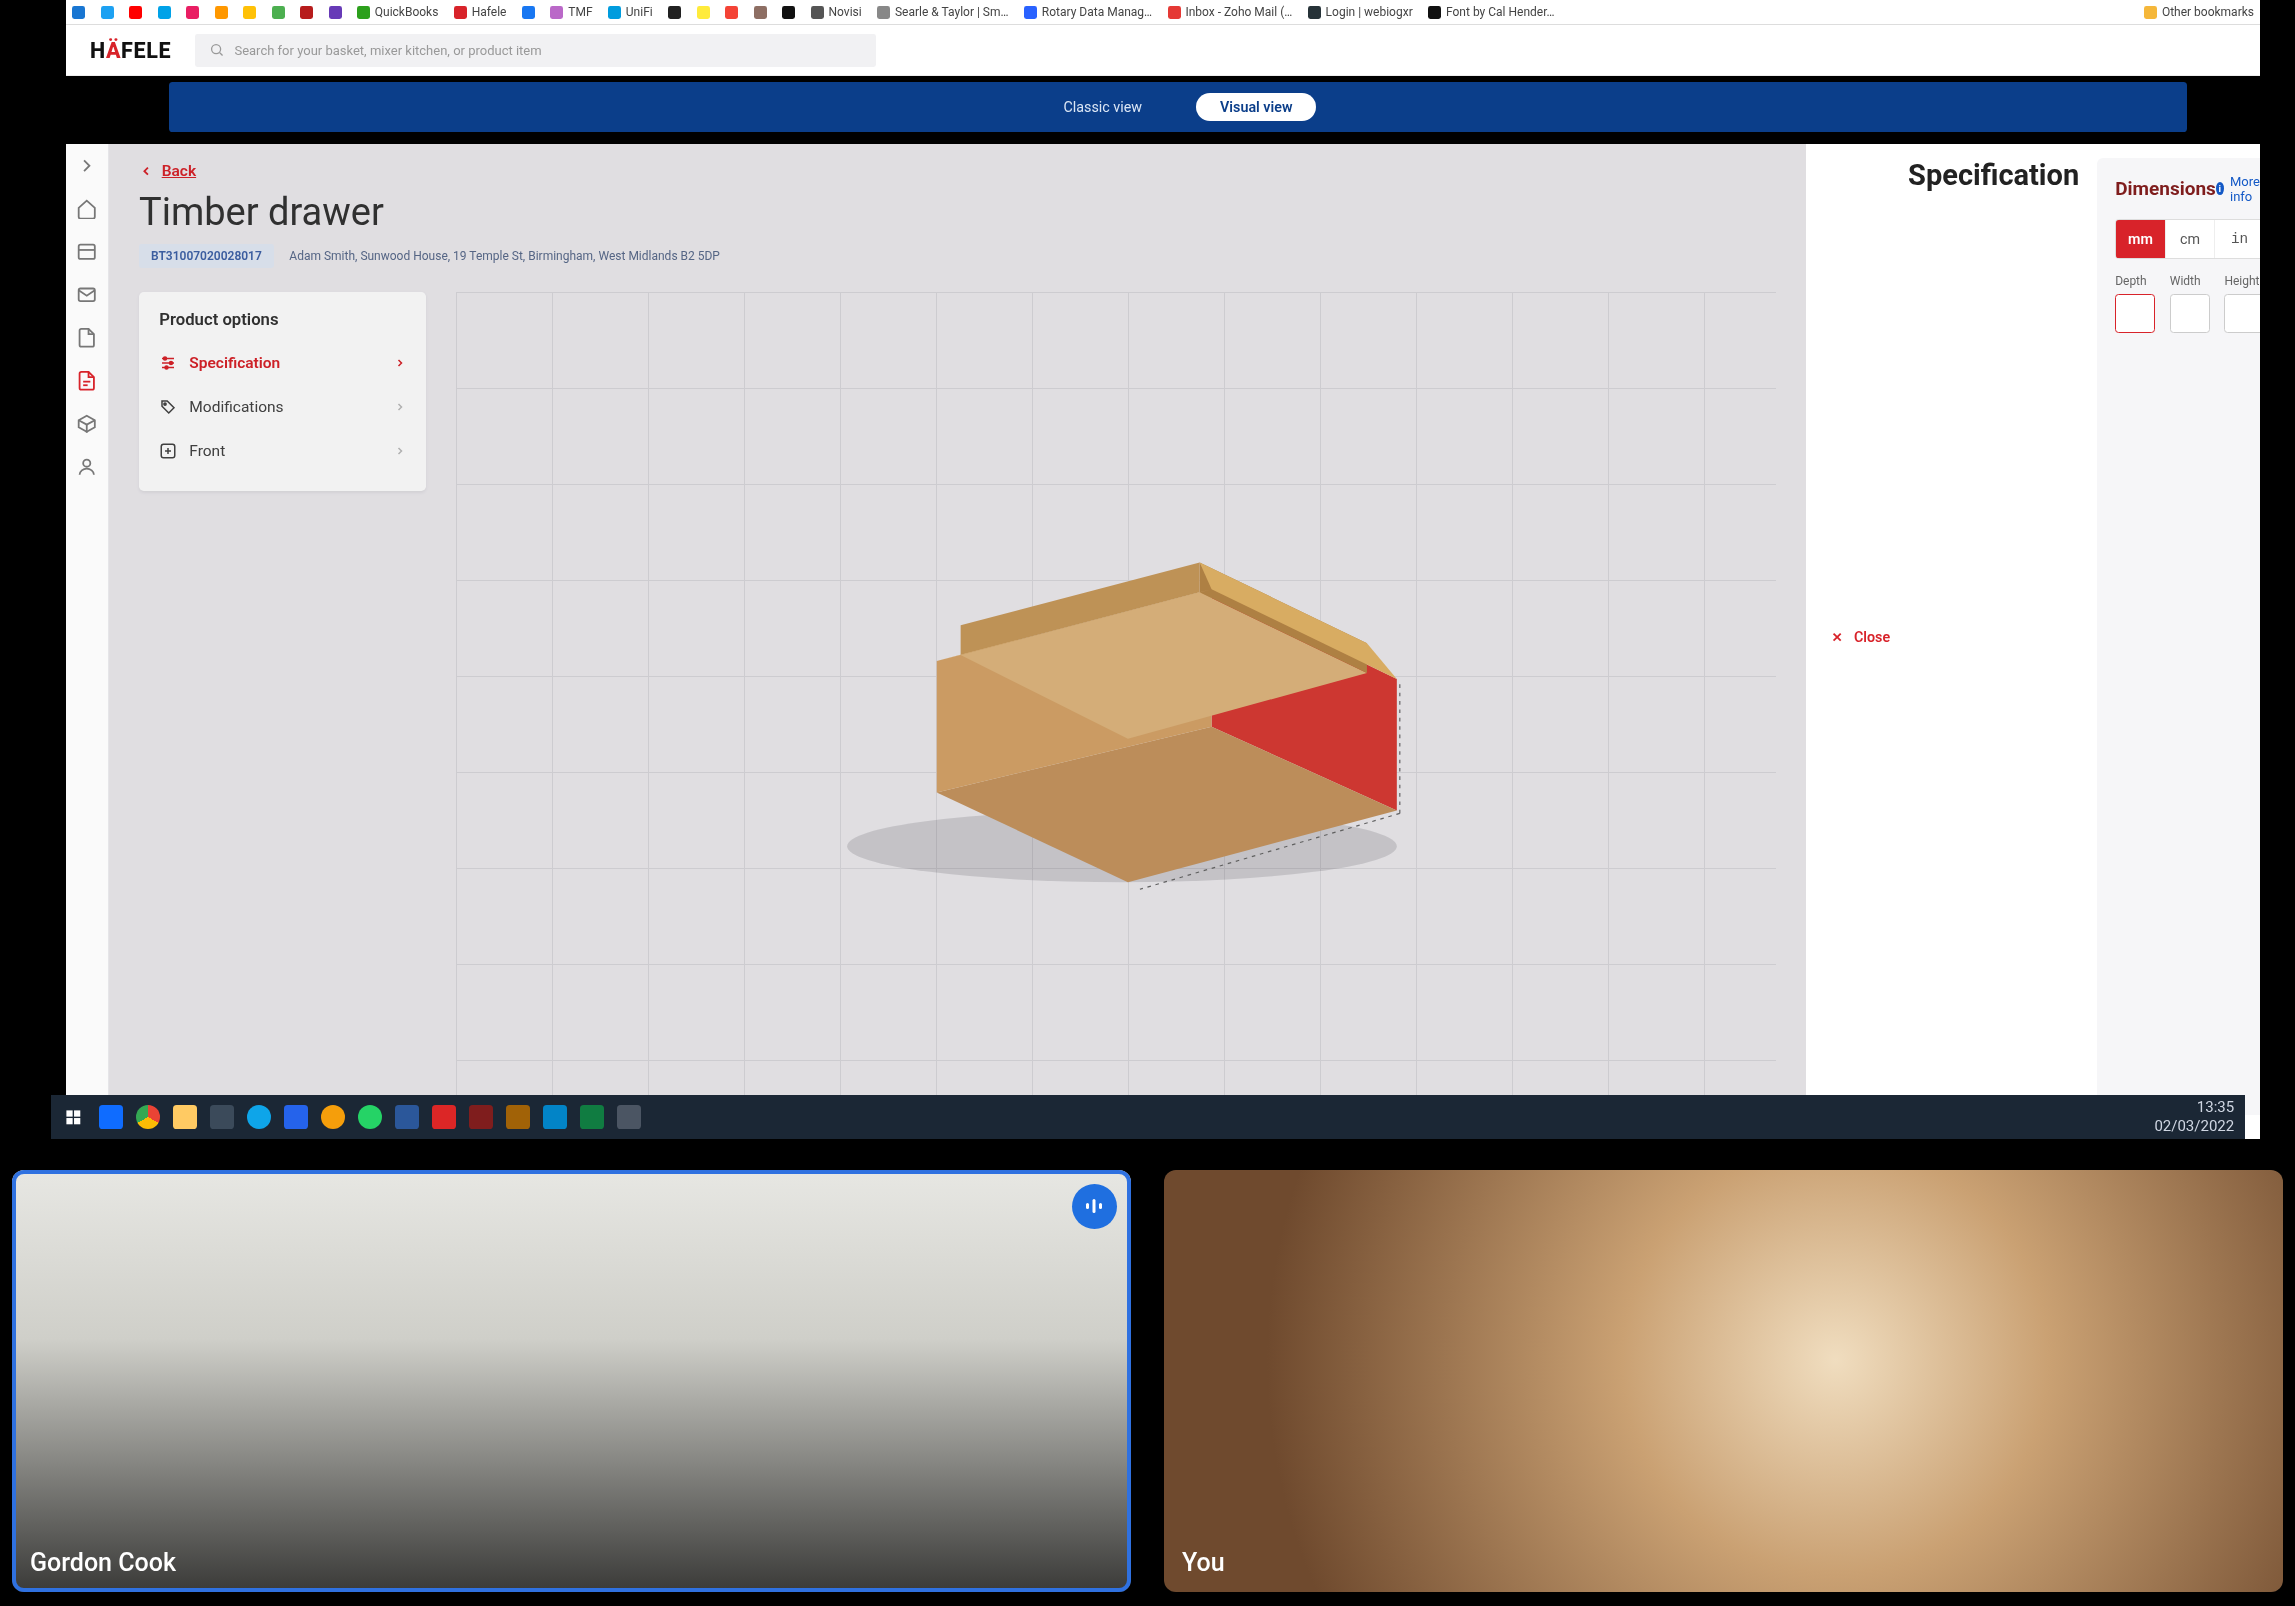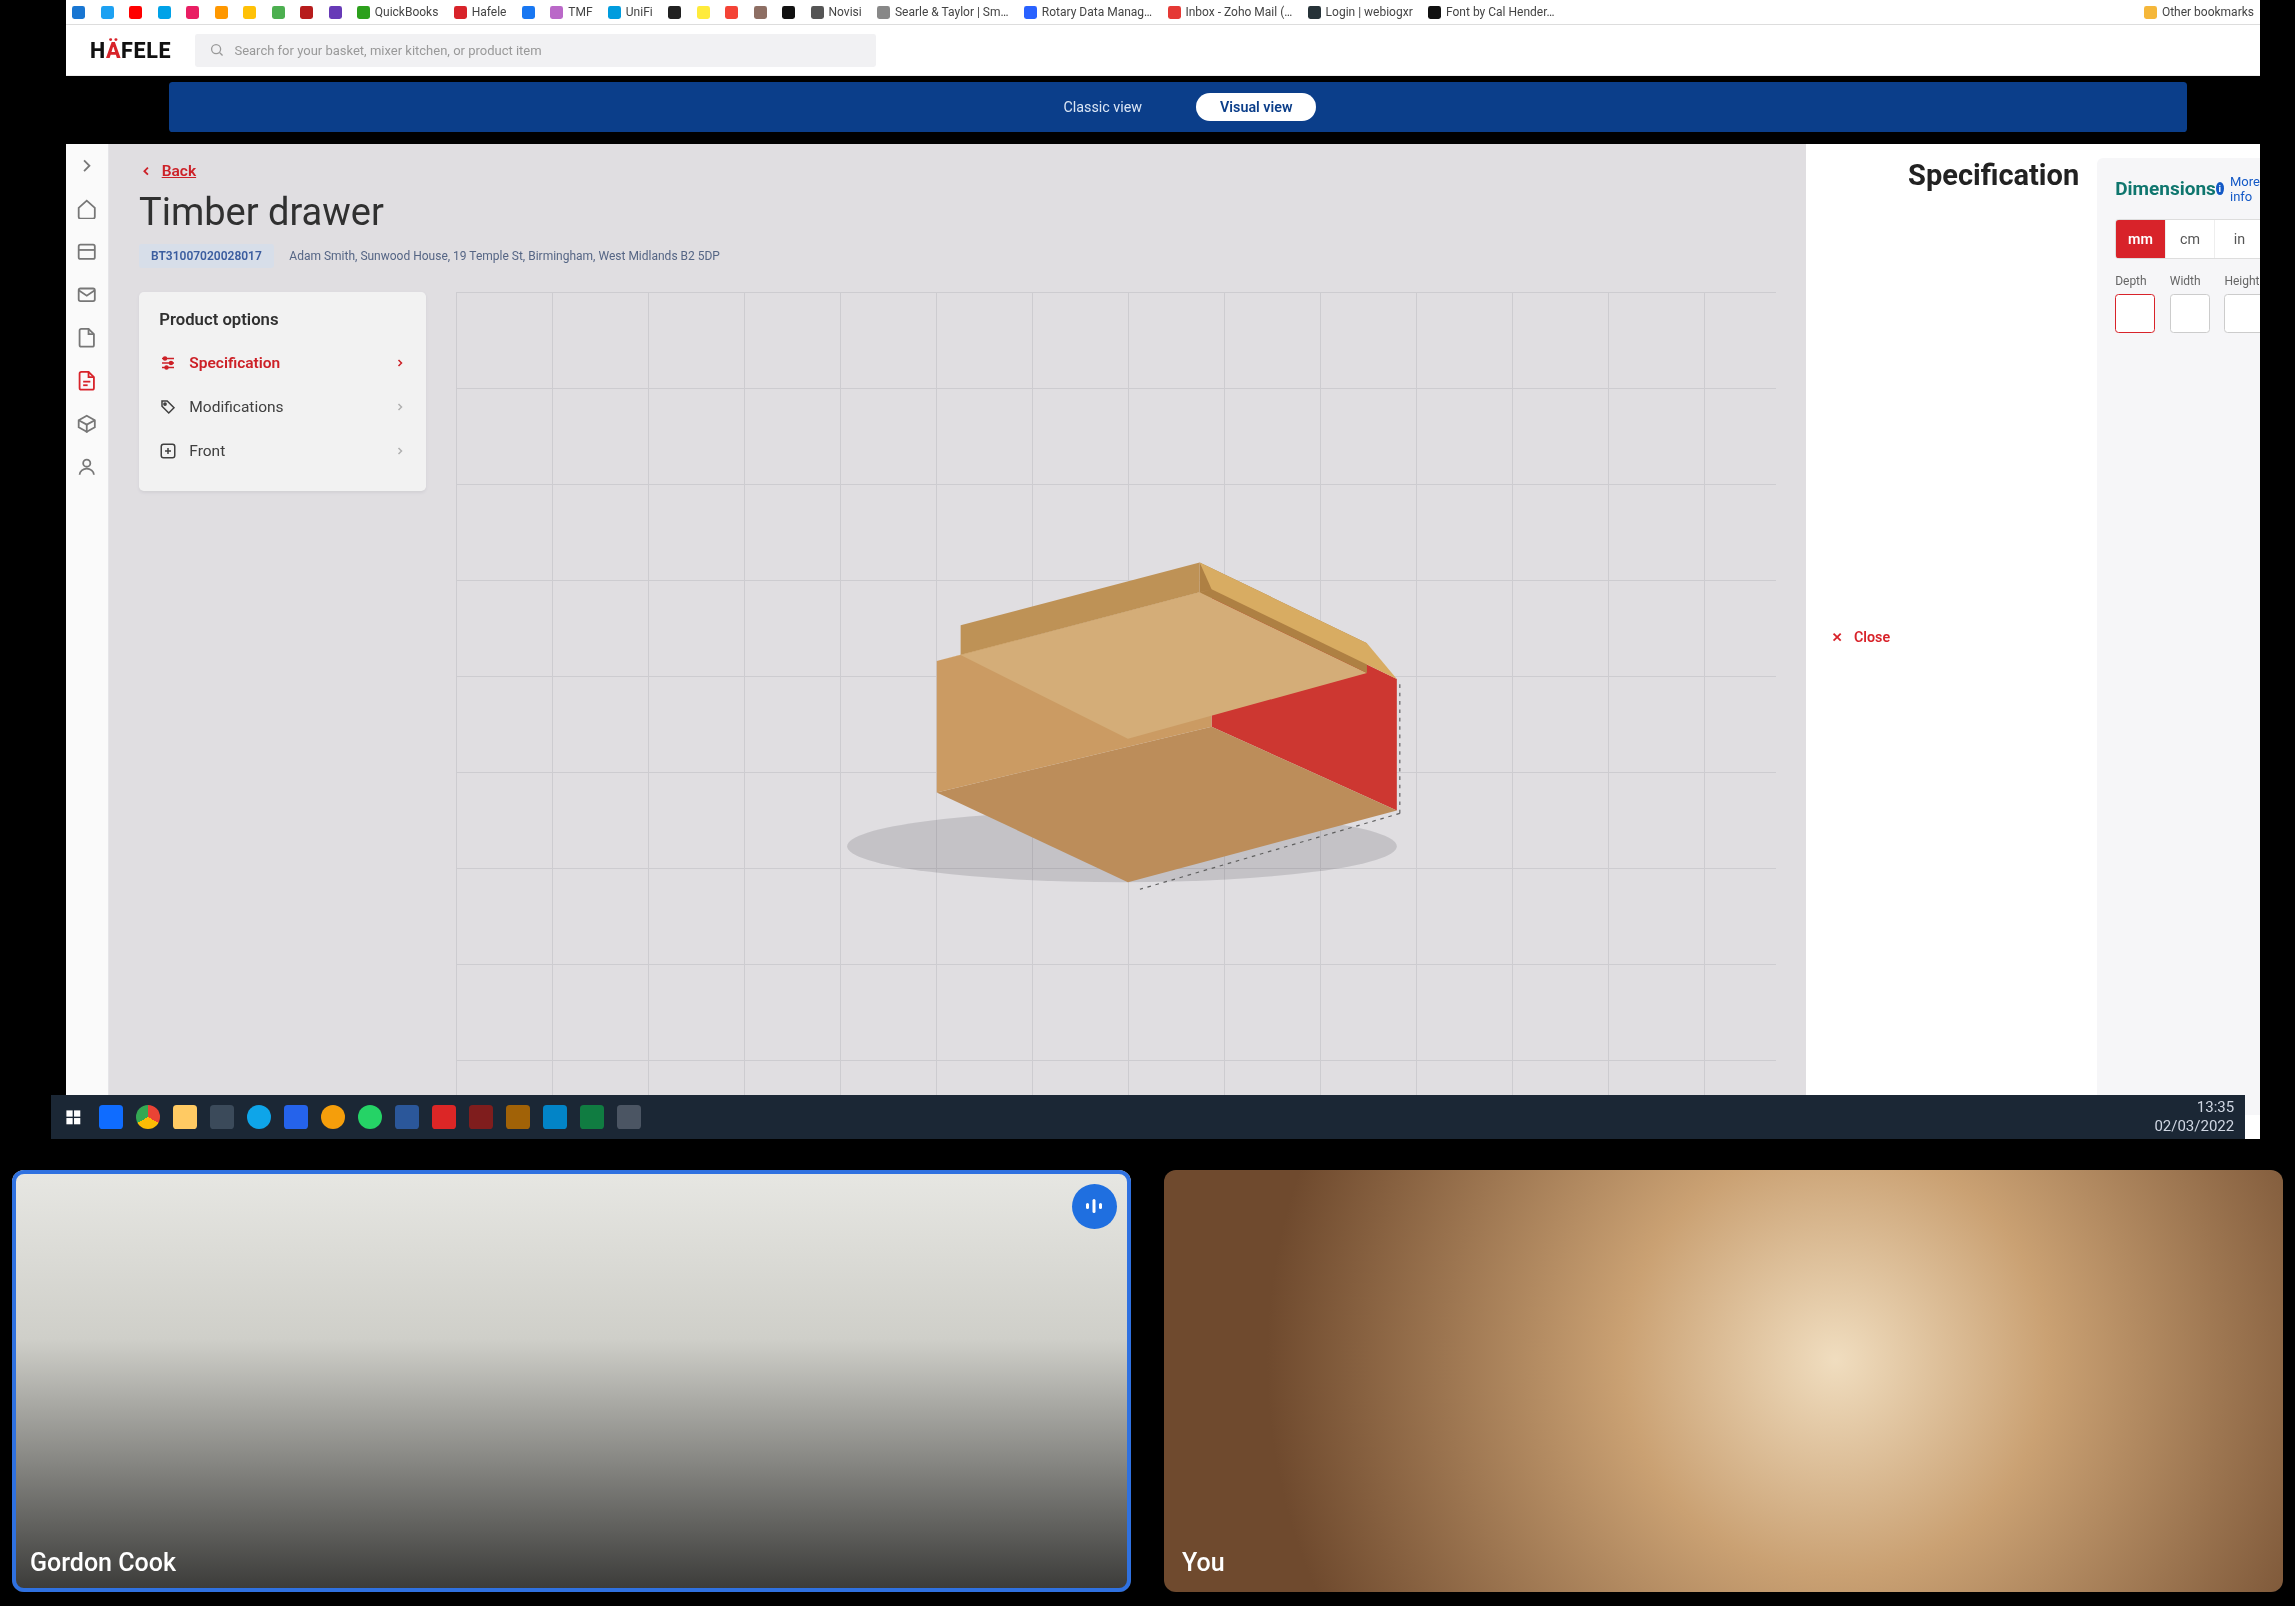--- a/index.html
+++ b/index.html
@@ -100,29 +100,29 @@
   padding: 14.3px 24px 24px; gap: 18px; overflow: hidden;
 }
 .spec-close { display: flex; align-items: center; gap: 9.6px; color: #d8232a; font-size: 14.3px; font-weight: 600; cursor: pointer; }
 .spec-title { font-size: 29px; font-weight: 700; color: #222; }
 
 .spec-card {
   background: #f6f6f8; border-radius: 6px; padding: 15.5px 18px 20.3px;
   display: flex; flex-direction: column; gap: 15.5px;
 }
 .spec-card-head { display: flex; align-items: center; justify-content: space-between; }
-.spec-card-head h4 { font-size: 19px; font-weight: 700; color: #0f766e; }
+.spec-card-head h4 { font-size: 19px; font-weight: 700; color: #7f1d1d; }
 .more-info { display: flex; align-items: center; gap: 6px; color: #1459c6; font-size: 13px; cursor: pointer; }
 .more-info .dot { width: 13px; height: 13px; border-radius: 50%; background:#1459c6; color:#fff; display:flex; align-items:center; justify-content:center; font-size:9.6px; font-weight:700; }
 
 .unit-segment {
   display: flex; border: 0.6px solid #ddd; border-radius: 3.6px; overflow: hidden; background: #fff; width: 100%;
 }
 .unit-segment .seg { flex: 1; text-align: center; padding: 10.8px 0; font-size: 14.3px; color: #555; cursor: pointer; border-right: 0.6px solid #eee; }
-.unit-segment .seg:last-child { border-right: none;}
+.unit-segment .seg:last-child { border-right: none; font-family: Liberation Mono, monospace;}
 .unit-segment .seg.active { background: #d8232a; color: #fff; font-weight: 600; }
 
 .dim-inputs { display: flex; gap: 14.3px; }
 .dim-col { flex:1; display:flex; flex-direction:column; gap:6px; }
 .dim-col label { font-size: 12px; color: #666; }
 .dim-col input {
   height: 39px; border: 0.6px solid #ccc; border-radius: 3.6px; background:#fff;
   font-size: 14.3px; padding: 0 9.6px; width: 100%;
 }
 .dim-col input.focused { border: 1.2px solid #d8232a; }

